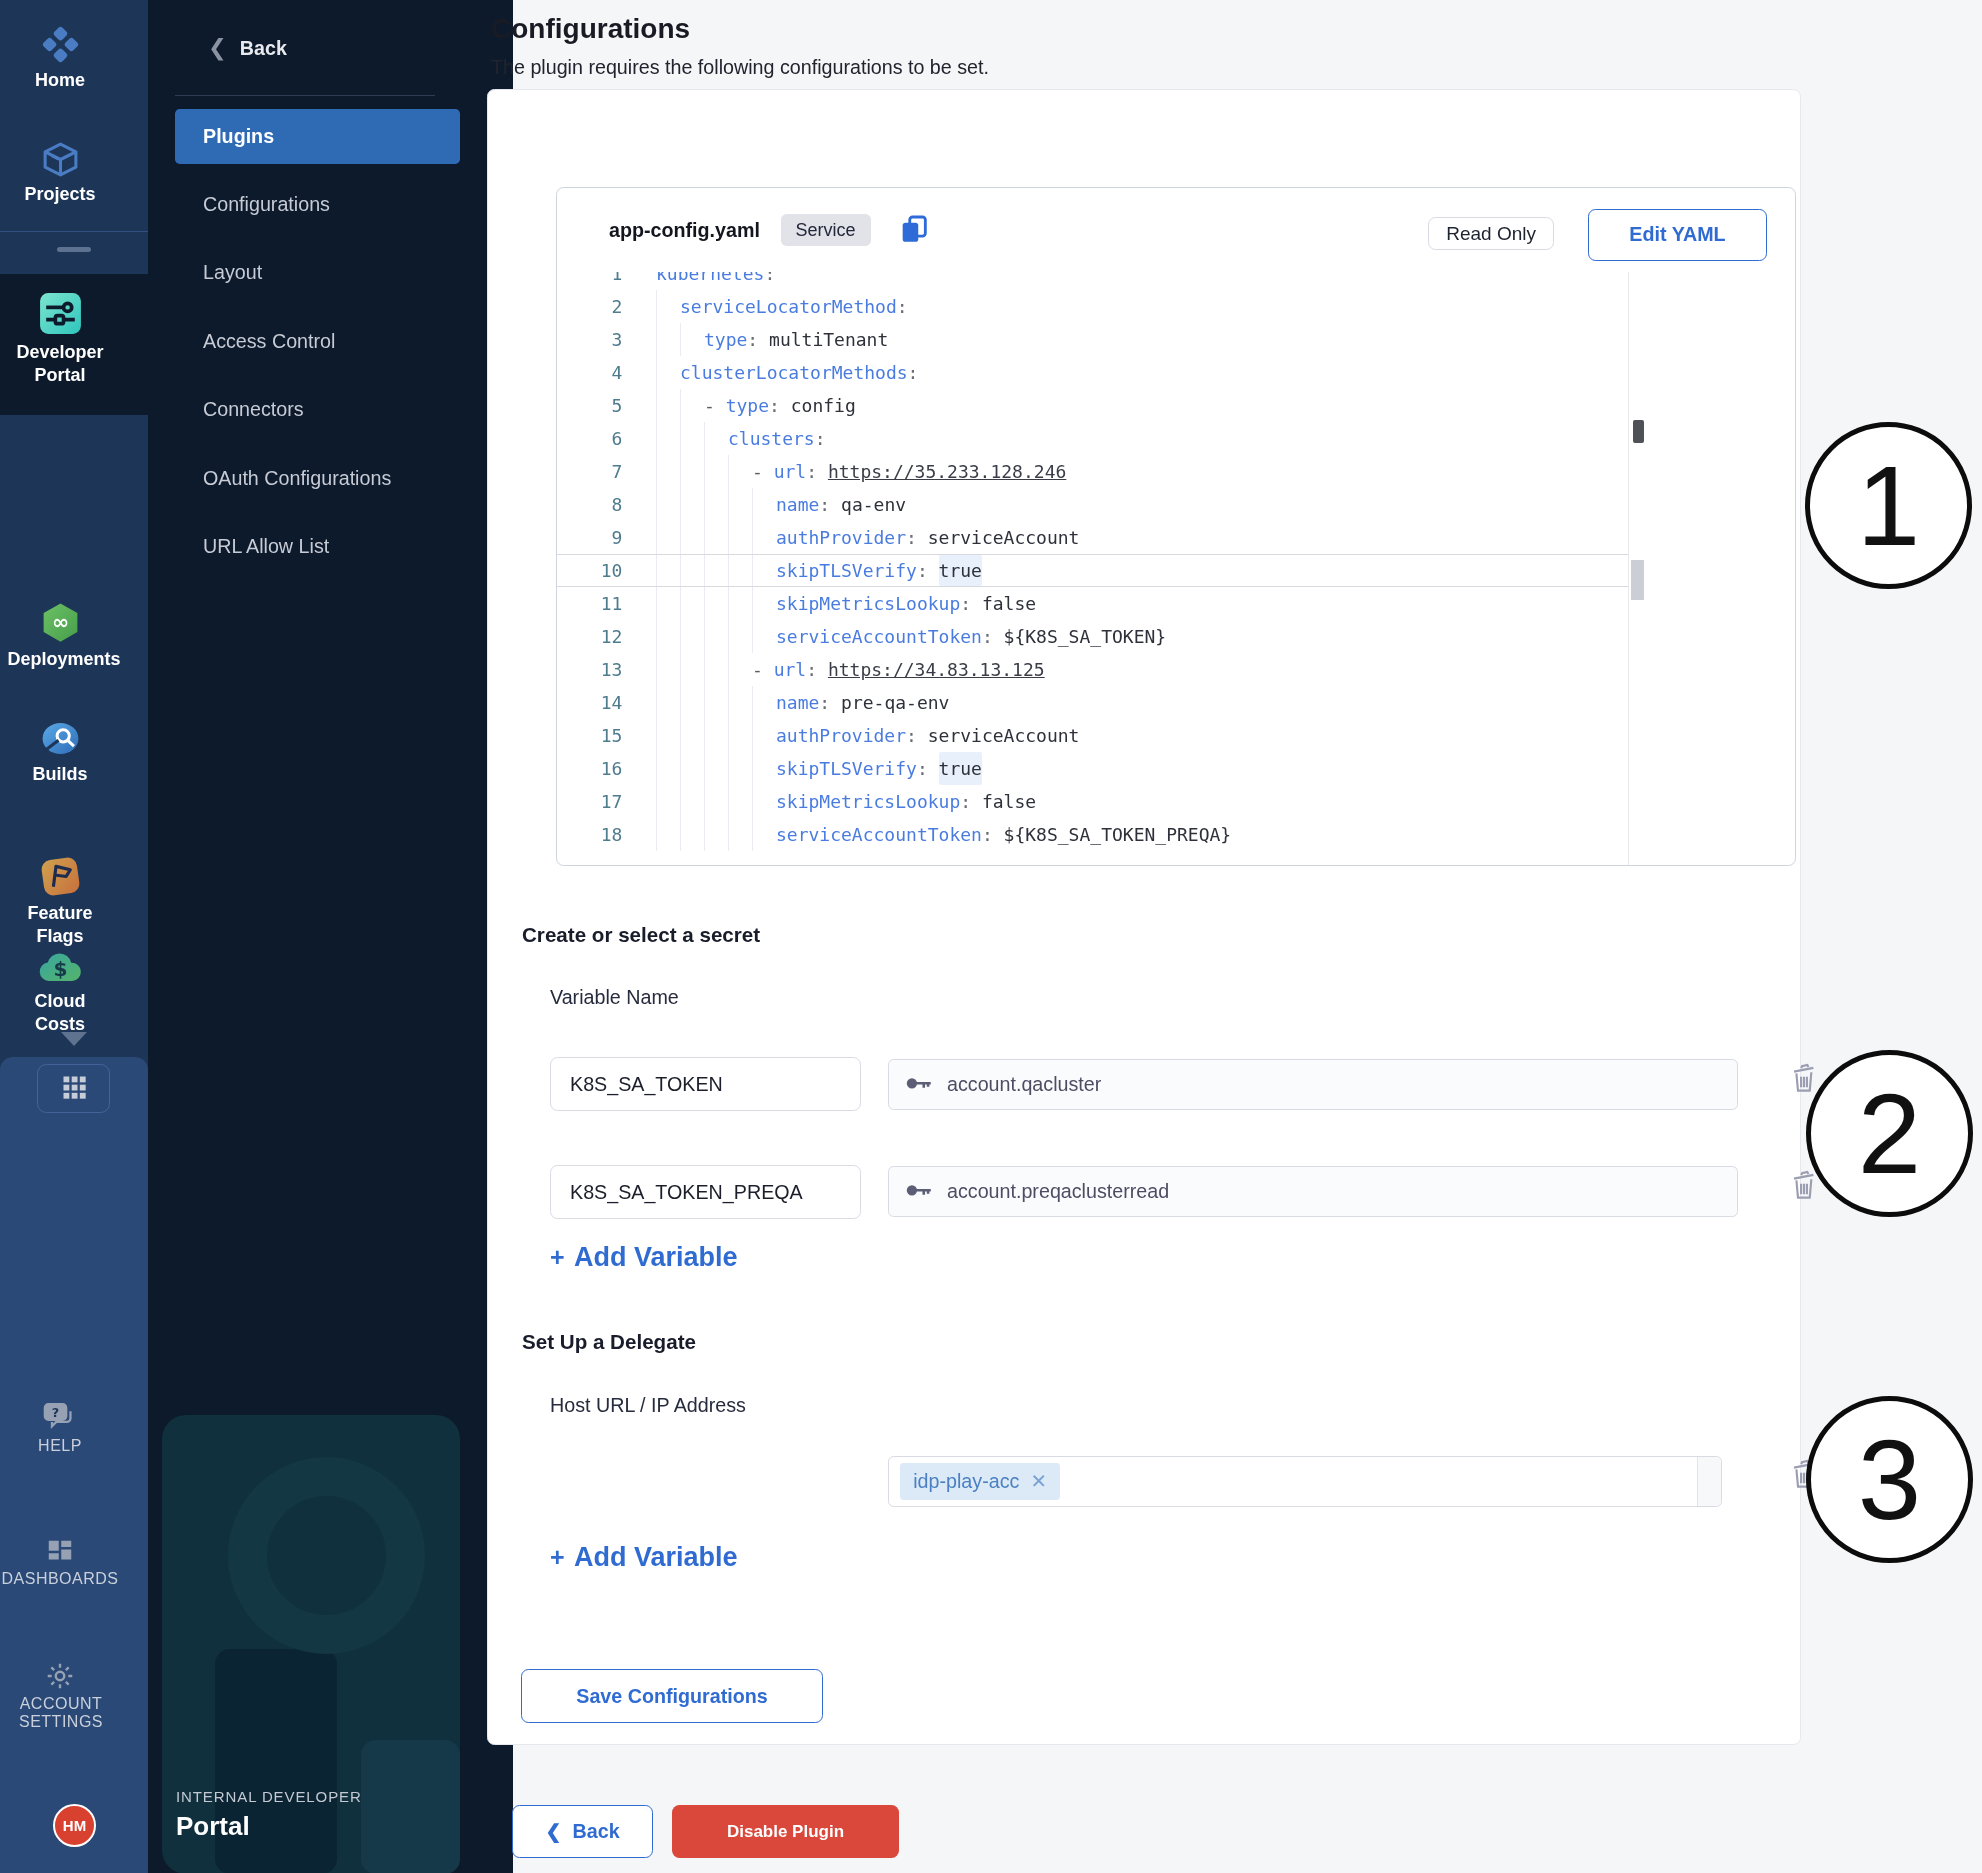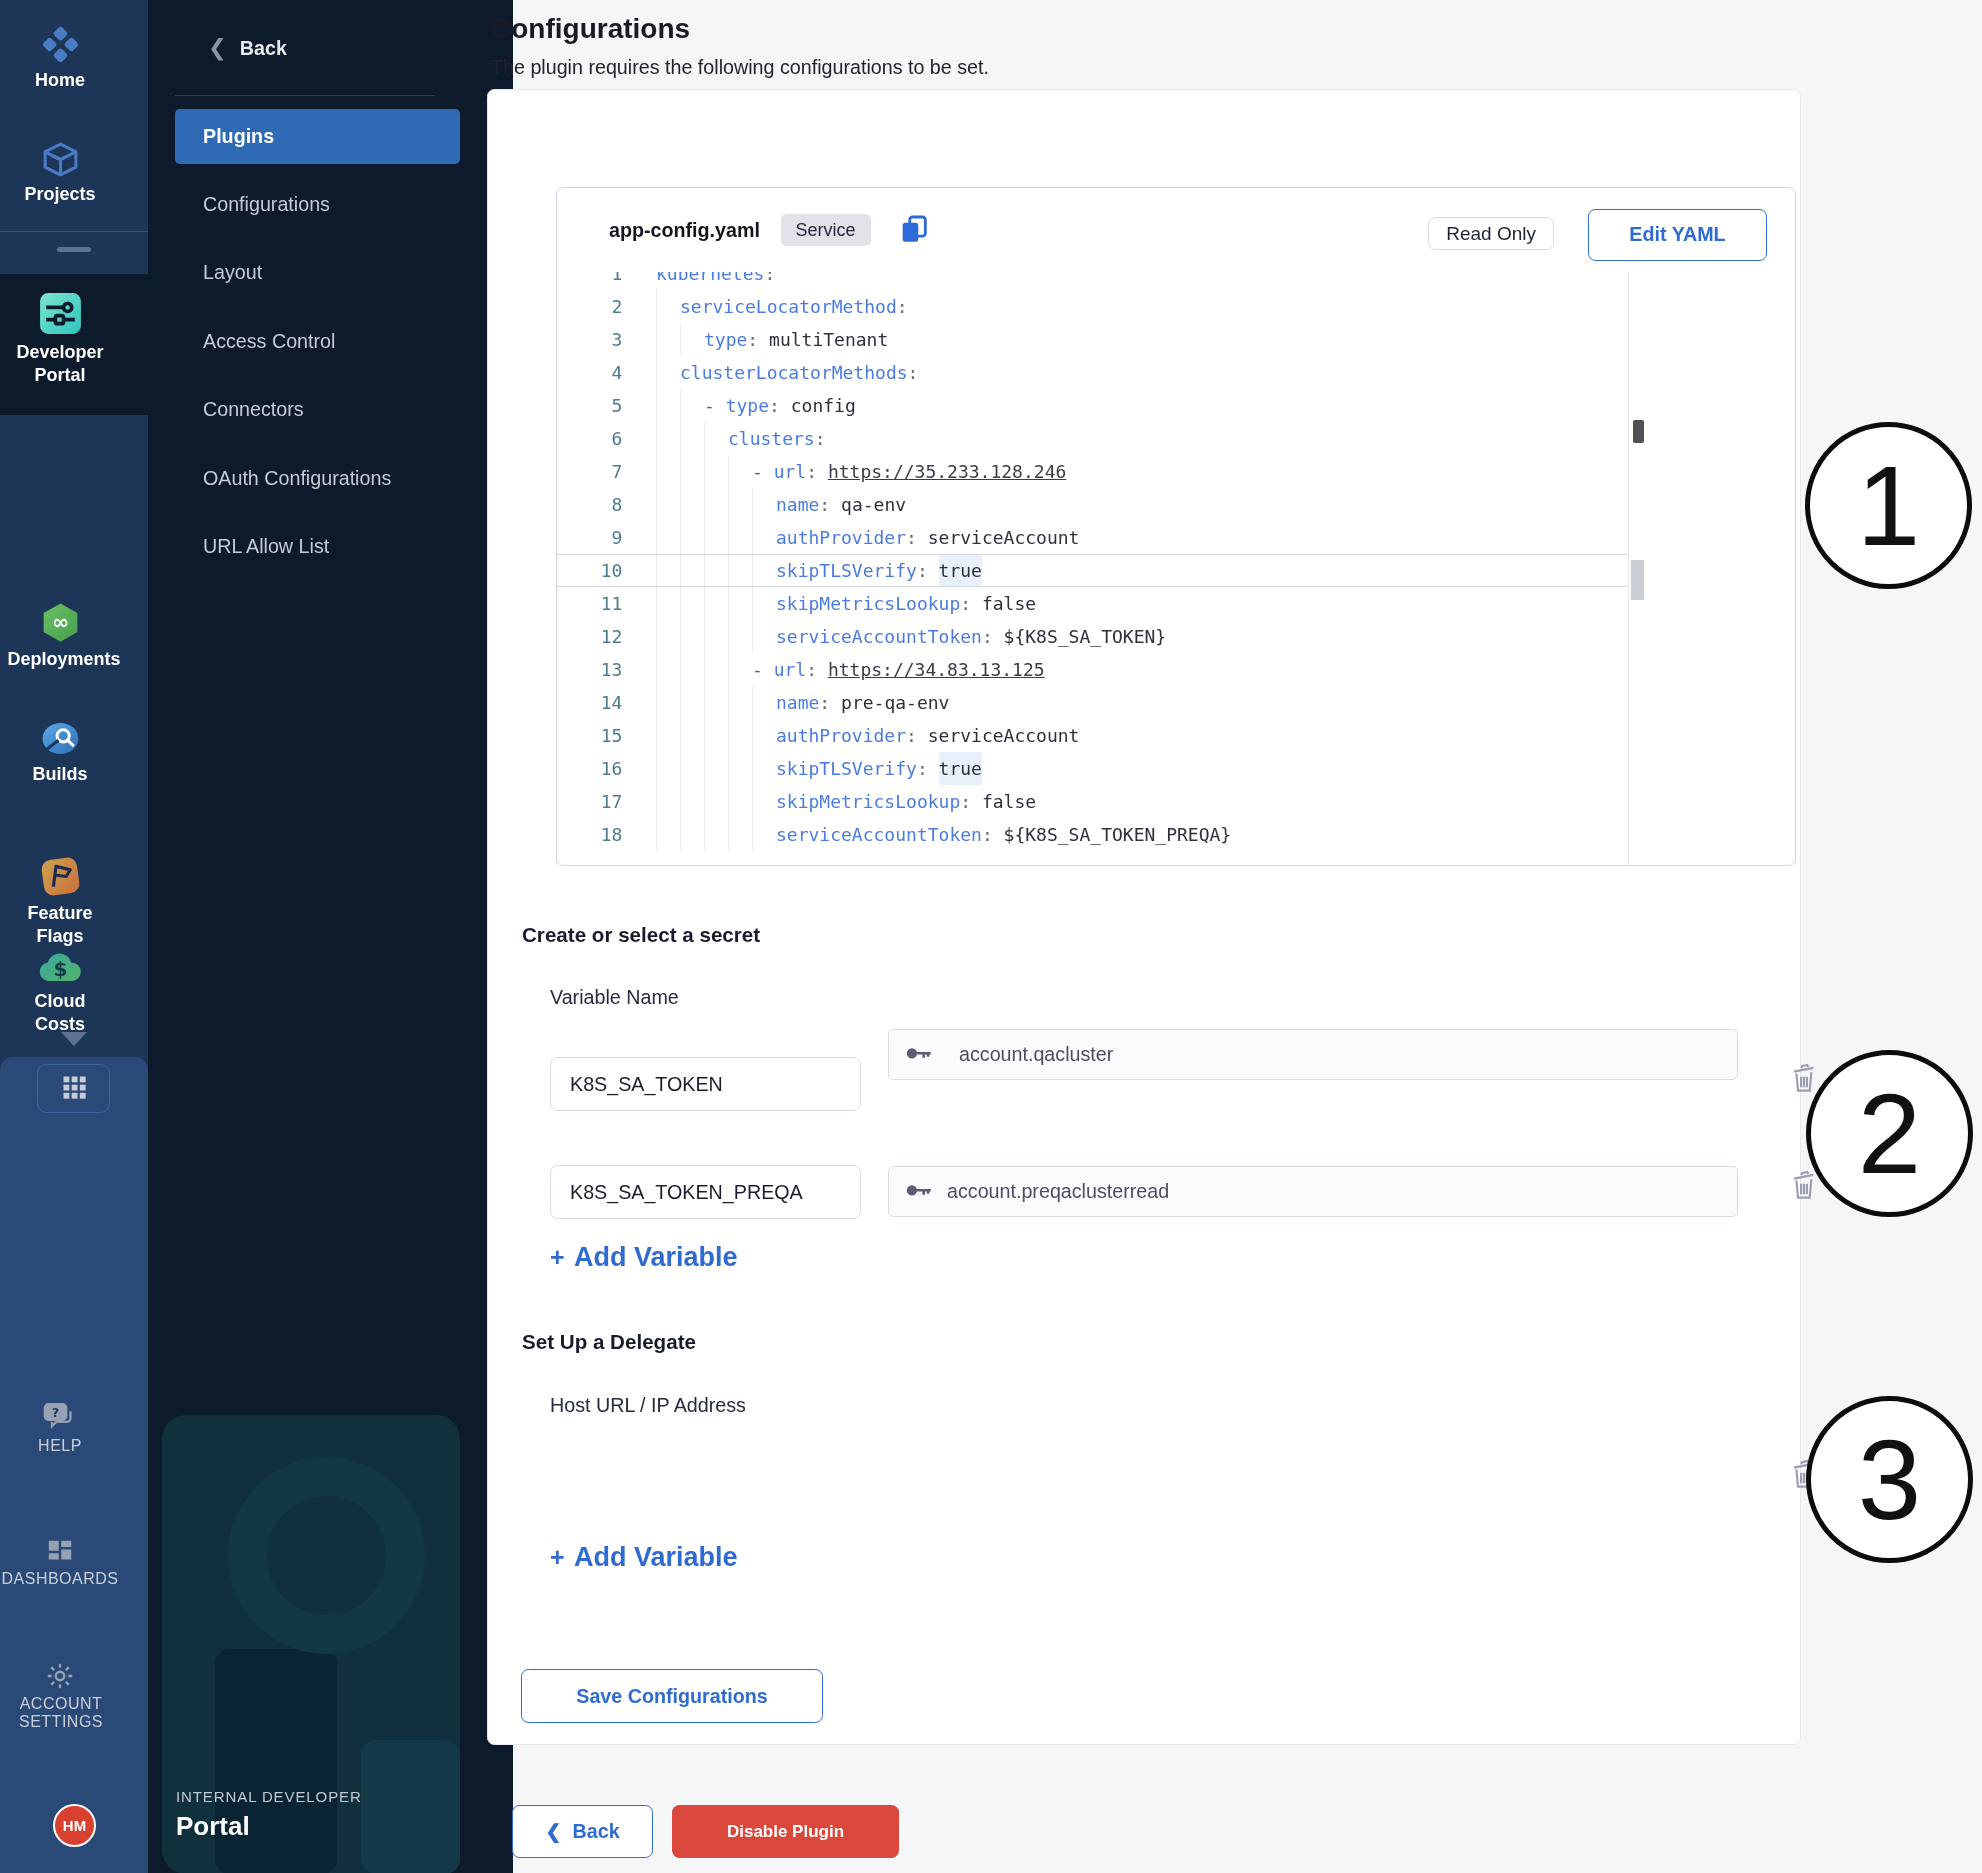--- a/index.html
+++ b/index.html
@@ -340,21 +340,21 @@
     <div id="code-scrollbar">
       <div id="scroll-thumb"></div>
       <div id="scroll-marker"></div>
     </div>
   </div>
 
   <div class="abs section-heading" style="left:522px; top:923px;">Create or select a secret</div>
   <div class="abs field-label" style="left:550px; top:986px;">Variable Name</div>
   <div id="var-rows">
       <input class="name-input" value="K8S_SA_TOKEN" style="left: 550px; top: 1057px;">
-      <div class="secret-field" style="top: 1029px; gap: 12px;">
+      <div class="secret-field" style="top: 1059px;">
         <span><svg width="28" height="20.6" viewBox="0 0 26 18" fill="none" stroke="#5c5e75" stroke-width="2.4">
             <circle cx="5.5" cy="9" r="3.6" fill="#5c5e75"></circle>
             <path d="M9 9 H23 M16.5 9 v4.2 M20.5 9 v3.2"></path>
           </svg></span>
         <span class="stext">account.qacluster</span>
       </div>
       <div class="trash" style="top: 1060px;"><svg width="32" height="36" viewBox="0 0 24 26" fill="none" stroke="#9b9db1" stroke-width="1.6">
           <path d="M4.5 8.2 L19 5.4"></path>
           <path d="M10 5.7 l0.5-1.6 4-0.8 0.8 1.4"></path>
           <path d="M6.3 9.5 l1.2 13 h8.8 l1.2-13.8"></path>
@@ -375,20 +375,27 @@
           <path d="M9.8 12 v8 M12 12 v8 M14.2 12 v8"></path>
         </svg></div>
     </div>
   <div class="add-var" style="top:1242px;">
     <span class="plus">+</span>
     <span class="avlabel">Add Variable</span>
   </div>
 
   <div class="abs section-heading" style="left:522px; top:1330px;">Set Up a Delegate</div>
   <div class="abs field-label" style="left:550px; top:1394px;">Host URL / IP Address</div>
+  <div id="tag-field">
+    <div id="tag-chip">
+      <span class="tlabel">idp-play-acc</span>
+      <span class="tclose">✕</span>
+    </div>
+    <div class="tf-end"></div>
+  </div>
   <div class="trash" style="top:1456px;"><svg width="32" height="36" viewBox="0 0 24 26" fill="none" stroke="#9b9db1" stroke-width="1.6">
         <path d="M4.5 8.2 L19 5.4"></path>
         <path d="M10 5.7 l0.5-1.6 4-0.8 0.8 1.4"></path>
         <path d="M6.3 9.5 l1.2 13 h8.8 l1.2-13.8"></path>
         <path d="M9.8 12 v8 M12 12 v8 M14.2 12 v8"></path>
       </svg></div>
   <div class="add-var" style="top:1542px;">
     <span class="plus">+</span>
     <span class="avlabel">Add Variable</span>
   </div>

